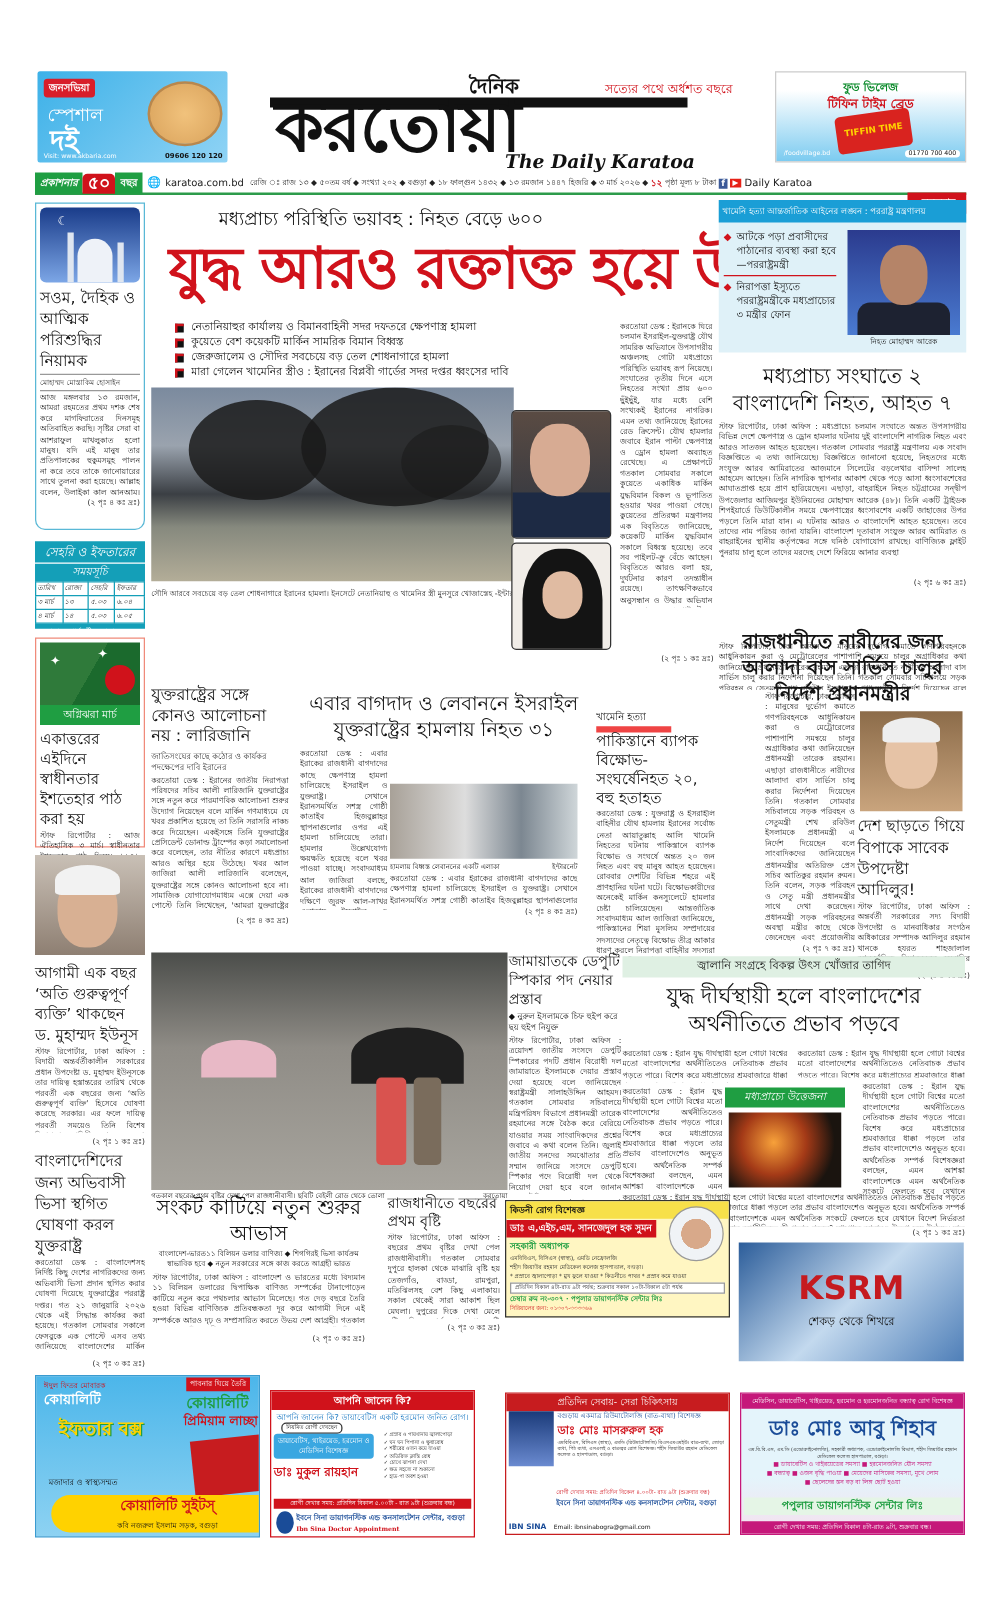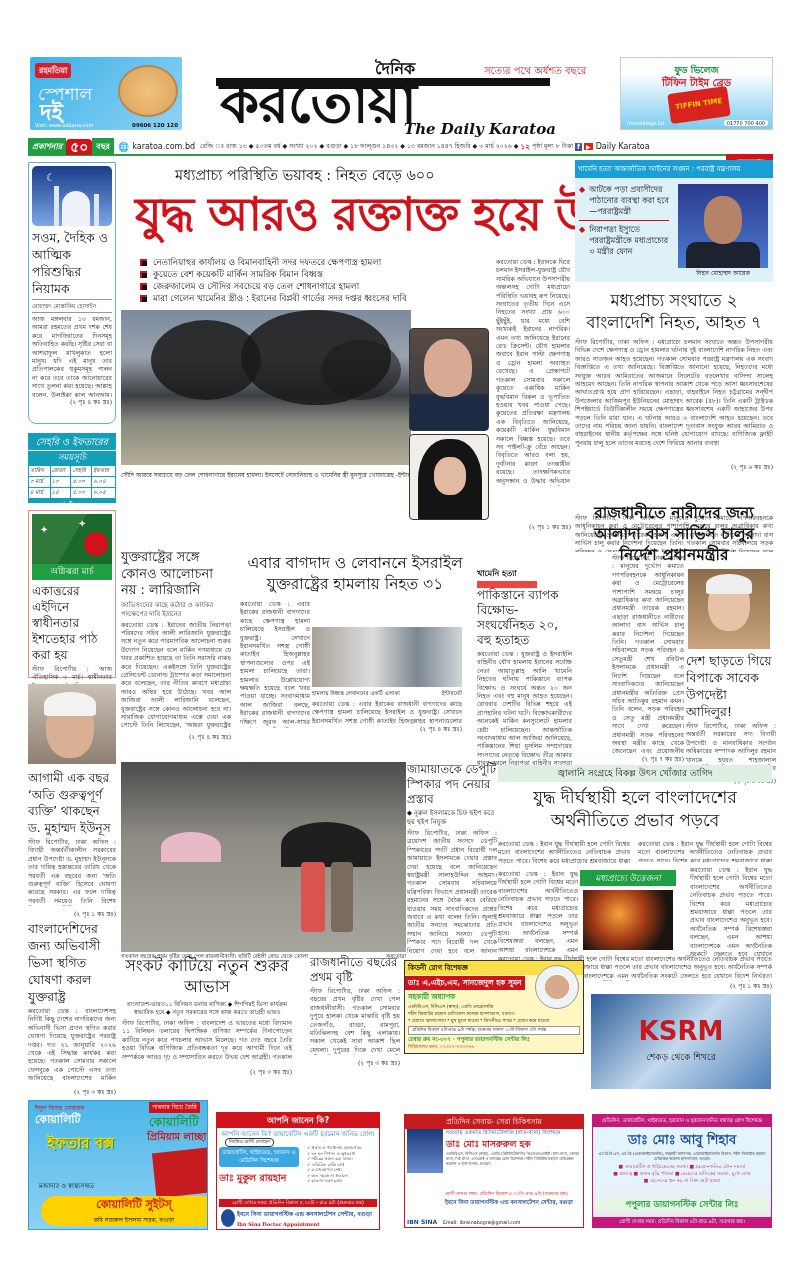--- a/index.html
+++ b/index.html
@@ -4,21 +4,21 @@
 <style>
   * { box-sizing: border-box; margin: 0; padding: 0; }
   body { width: 800px; height: 1286px; background: #fff; font-family: "DejaVu Sans", sans-serif; color: #111; position: relative; overflow: hidden; }
   .abs { position: absolute; }
   .body-text { font-size: 6.2px; line-height: 8.4px; color: #222; text-align: justify; }
   .cont { font-size: 6px; color: #222; text-align: right; }
 
   
   .ad-top-left { left: 30px; top: 57px; width: 152px; height: 73px; background: linear-gradient(135deg,#3db1e8,#8fd3f5); border-radius: 2px; overflow: hidden; }
   .ad-top-left .brand { position:absolute; left:5px; top:6px; background:#d81e2a; color:#fff; font-size:8px; font-weight:bold; padding:1px 4px; border-radius:3px; }
-  .ad-top-left .special { position:absolute; left:8px; top:24px; color:#fff; font-size:17px; }
+  .ad-top-left .special { position:absolute; left:8px; top:24px; color:#fff; font-size:14px; }
   .ad-top-left .doi { position:absolute; left:10px; top:38px; color:#fff; font-size:22px; font-weight:bold; }
   .ad-top-left .cake { position:absolute; left:88px; top:8px; width:60px; height:52px; border-radius:50%; background: radial-gradient(circle,#f1c27c,#d9a25b); border:2px solid #b8874d; }
   .ad-top-left .web { position:absolute; left:5px; bottom:2px; color:#fff; font-size:5px; }
   .ad-top-left .phone { position:absolute; right:4px; bottom:2px; color:#111; font-size:5.5px; font-weight:bold; }
 
   .edition { left: 218px; top: 76px; font-size: 9px; color:#333; }
   .daily { left: 375px; top: 56px; font-size: 16px; font-weight: bold; }
   .slogan { left: 484px; top: 63px; font-size: 10px; color:#d0121b; }
   .logo-bar { left: 216px; top: 78px; width: 334px; height: 8px; background:#111; }
   .logo { left: 220px; top: 68px; font-size: 56px; font-weight: bold; letter-spacing: -1px; line-height: 70px; color:#111; }
@@ -168,31 +168,31 @@
   .ad-rheum .img { position:absolute; left: 2px; top: 14px; width: 36px; height: 44px; background: linear-gradient(#1b3b7a,#6a8ad0); }
   .ad-rheum .t { position:absolute; left: 41px; top: 14px; color:#1a4c98; font-size: 5.5px; }
   .ad-rheum .doc { position:absolute; left: 41px; top: 22px; color:#d0121b; font-size: 9px; font-weight: bold; }
   .ad-rheum .small { position:absolute; left: 41px; top: 36px; width: 136px; font-size: 3.8px; line-height: 5px; color:#222; }
   .ad-rheum .cen { position:absolute; left: 40px; top: 84px; color:#1a4c98; font-size: 5.5px; font-weight:bold; }
   .ad-rheum .ibn { position:absolute; left: 2px; bottom: 2px; color:#1a4c98; font-size: 6px; font-weight:bold; }
   .ad-rheum .mail { position:absolute; left: 38px; bottom: 2px; font-size: 4.8px; color:#111; }
 
   .ad-shihab { left: 592px; top: 1114px; width: 180px; height: 114px; background: linear-gradient(#e4f4fb 60%, #f5e0ee); border:1px solid #c5187a; overflow:hidden; }
   .ad-shihab .h { background:#c5187a; color:#fff; font-size: 5px; text-align:center; padding: 2px 1px; }
-  .ad-shihab .doc { color:#1a4c98; font-size: 13px; text-align:center; font-weight: bold; margin-top: 3px; }
+  .ad-shihab .doc { color:#1a4c98; font-size: 16px; text-align:center; font-weight: bold; margin-top: 3px; }
   .ad-shihab .deg { font-size: 3.8px; text-align:center; color:#222; line-height: 5px; }
   .ad-shihab .symp { font-size: 4.8px; color:#c5187a; text-align:center; line-height: 7px; margin-top: 2px; }
   .ad-shihab .cen { position:absolute; left: 2px; right: 2px; top: 83px; background:#e5f5e6; color:#1f9e42; font-size: 8.5px; font-weight:bold; text-align:center; }
   .ad-shihab .bar { position:absolute; left: 0; right: 0; bottom: 0; background:#c5187a; color:#fff; font-size: 5px; text-align:center; padding: 1px; }
 </style>
 </head>
 <body>
 
 <div class="abs ad-top-left">
-  <span class="brand">রহমতিয়া</span>
+  <span class="brand">জনসভিয়া</span>
   <span class="special">স্পেশাল</span>
   <span class="doi">দই</span>
   <div class="cake"></div>
   <span class="web">Visit: www.akbaria.com</span>
   <span class="phone">09606 120 120</span>
 </div>
 
 <div class="abs edition">ঢাকা সংস্করণ</div>
 <div class="abs daily">দৈনিক</div>
 <div class="abs slogan">সত্যের পথে অর্ধশত বছরে</div>
@@ -402,21 +402,21 @@
 <div class="abs" style="left:312px;top:690px;width:150px;font-size:5.5px;display:flex;justify-content:space-between;">
   <span>হামলায় বিধ্বস্ত লেবাননের একটি এলাকা</span>
     <span>ইন্টারনেট</span>
 </div>
 <div class="abs" style="left:312px;top:700px;width:150px;">
   <div class="body-text" style="height:24px;overflow:hidden;">করতোয়া ডেস্ক : এবার ইরাকের রাজধানী বাগদাদের কাছে ক্ষেপণাস্ত্র হামলা চালিয়েছে ইসরাইল ও যুক্তরাষ্ট্র। সেখানে ইরানসমর্থিত সশস্ত্র গোষ্ঠী কাতাইব হিজবুল্লাহর স্থাপনাগুলোর ওপর এই হামলা চালিয়েছে তারা। হামলার উল্লেখযোগ্য ক্ষয়ক্ষতি হয়েছে বলে খবর পাওয়া যাচ্ছে। সংবাদমাধ্যম আল জাজিরা বলছে, ইরাকের রাজধানী বাগদাদের দক্ষিণে জুরফ আল-সাখর এলাকায় ইসরাইল ও যুক্তরাষ্ট্র যৌথভাবে ক্ষেপণাস্ত্র হামলা চালিয়েছে। একটি নিরাপত্তা সূত্র আল জাজিরাকে জানিয়েছেন, হামলার লক্ষ্য ছিল ইরান সমর্থিত আধাসামরিক বাহিনী কাতাইব হিজবুল্লাহর বিভিন্ন স্থাপনা। হামলায় উল্লেখযোগ্য পরিমাণে মালামাল নষ্ট হয়েছে। গাড়ি, স্থাপনা ও গুদামে আগুনে পুড়ে গেছে। তবে এখন পর্যন্ত কোনও হতাহতের খবর পাওয়া যায়নি।</div>
   <div class="cont">(২ পৃঃ ৪ কঃ দ্রঃ)</div>
 </div>
 
 <div class="abs pakistan-title">
-  <div style="font-size:8px;border-bottom:7px solid #ef4444;display:inline-block;padding-right:20px;font-weight:bold;">খামেনি হত্যা</div>
+  <div style="font-size:8px;border-bottom:5px solid #ef4444;display:inline-block;padding-right:20px;">খামেনি হত্যা</div>
   <div>পাকিস্তানে ব্যাপক বিক্ষোভ-সংঘর্ষেনিহত ২০, বহু হতাহত</div>
   <div class="body-text" style="height:118px;overflow:hidden;margin-top:2px;">করতোয়া ডেস্ক : যুক্তরাষ্ট্র ও ইসরাইলি বাহিনীর যৌথ হামলায় ইরানের সর্বোচ্চ নেতা আয়াতুল্লাহ আলি খামেনি নিহতের ঘটনায় পাকিস্তানে ব্যাপক বিক্ষোভ ও সংঘর্ষে অন্তত ২০ জন নিহত এবং বহু মানুষ আহত হয়েছেন। রোববার দেশটির বিভিন্ন শহরে এই প্রাণহানির ঘটনা ঘটে। বিক্ষোভকারীদের অনেকেই মার্কিন কনস্যুলেটে হামলার চেষ্টা চালিয়েছেন। আন্তর্জাতিক সংবাদমাধ্যম আল জাজিরা জানিয়েছে, পাকিস্তানের শিয়া মুসলিম সম্প্রদায়ের সদস্যদের নেতৃত্বে বিক্ষোভ তীব্র আকার ধারণ করলে নিরাপত্তা বাহিনীর সদস্যরা বিক্ষোভকারীদের উপর কাঁদানে গ্যাস এবং তাজা বুলেট নিক্ষেপ করে। এতে করাচিতে ১০, স্কার্দুতে অন্তত ৮ এবং রাজধানী ইসলামাবাদে ২ জন নিহত হয়েছেন। করাচিতে শত শত</div>
   <div class="cont">(২ পৃঃ ৭ কঃ দ্রঃ)</div>
 </div>
 
 <div class="abs rain-photo">
   <div class="umb" style="left:40px;top:70px;width:60px;height:30px;background:#e8b9c6;"></div>
   <div class="umb" style="left:160px;top:60px;width:90px;height:45px;background:#1f1f1f;"></div>
   <div style="position:absolute;left:180px;top:100px;width:24px;height:70px;background:#d9534f;border-radius:4px;"></div>
   <div style="position:absolute;left:210px;top:100px;width:22px;height:70px;background:#7a6c5c;border-radius:4px;"></div>

